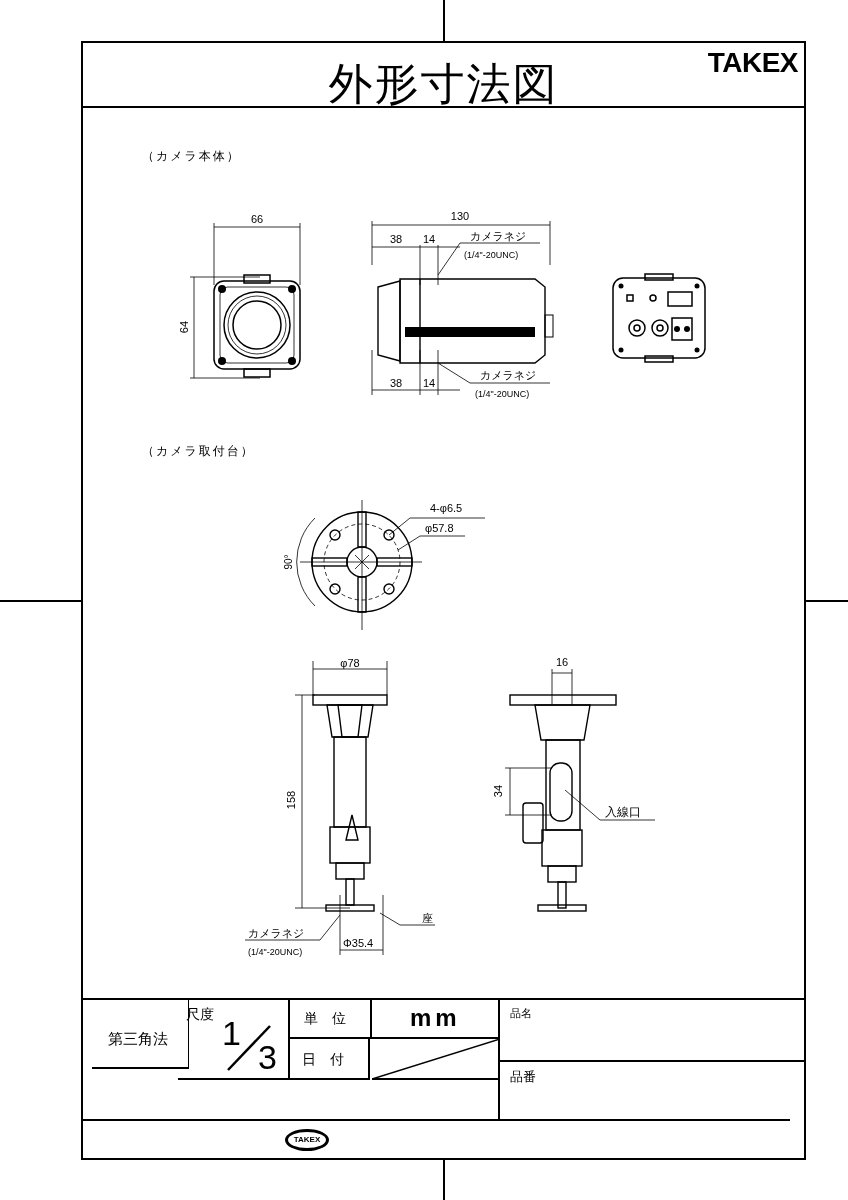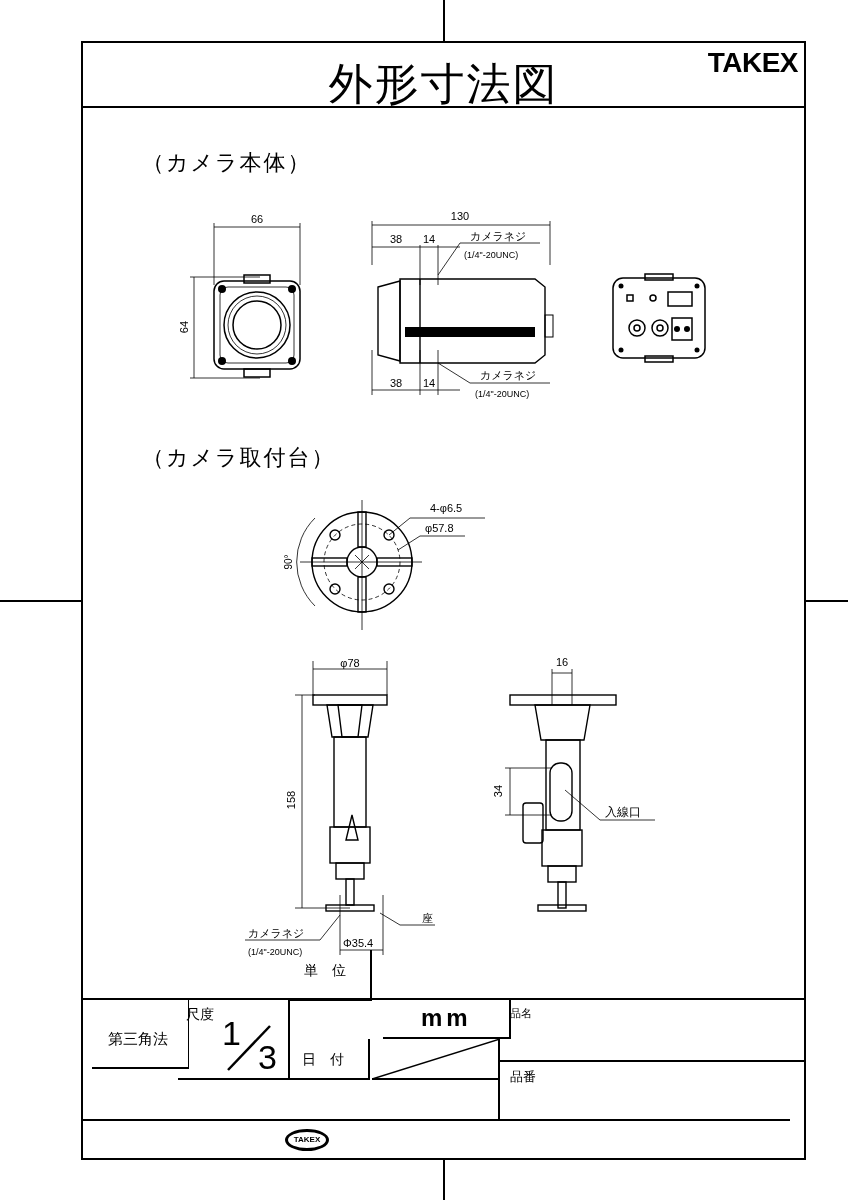--- a/index.html
+++ b/index.html
@@ -3,21 +3,21 @@
 <meta charset="utf-8">
 <style>
   html, body { margin:0; padding:0; background:#fff; }
   body { width:848px; height:1200px; position:relative; overflow:hidden;
          font-family:"DejaVu Sans", sans-serif; color:#000; }
   .abs { position:absolute; }
   .frame { position:absolute; left:81px; top:41px; width:725px; height:1119px; border:2px solid #000; box-sizing:border-box; }
   .title-row { position:absolute; left:81px; top:41px; width:725px; height:67px; border-bottom:2px solid #000; box-sizing:border-box; }
   .title { position:absolute; left:0; width:100%; top:14px; text-align:center; font-size:44px; letter-spacing:2px; }
   .brand { position:absolute; right:8px; top:6px; font-family:"Liberation Sans", sans-serif; font-weight:bold; font-size:28px; letter-spacing:-0.5px; }
-  .sec-label { position:absolute; font-size:22px; letter-spacing:2px; }
+  .sec-label { position:absolute; font-size:12px; letter-spacing:2px; }
   svg text { font-family:"Liberation Sans", sans-serif; }
   .tb-cell { position:absolute; box-sizing:border-box; }
   .tb-text { position:absolute; white-space:nowrap; }
 </style>
 </head>
 <body>
 
 <div class="abs" style="left:443px;top:0;width:2px;height:41px;background:#000;"></div>
 <div class="abs" style="left:443px;top:1160px;width:2px;height:40px;background:#000;"></div>
 <div class="abs" style="left:0;top:600px;width:81px;height:2px;background:#000;"></div>
@@ -217,24 +217,24 @@
   <div class="tb-text" style="left:16px;top:32px;font-size:15px;">第三角法</div>
 </div>
 <div class="tb-cell" style="left:178px;top:998px;width:112px;height:82px;border-right:2px solid #000;border-bottom:2px solid #000;padding-left:41px;">
   <div class="tb-text" style="left:8px;top:8px;font-size:14px;">尺度</div>
   <div class="tb-text" style="left:44px;top:16px;font-size:34px;font-family:'Liberation Sans',sans-serif;">1</div>
   <div class="tb-text" style="left:80px;top:40px;font-size:34px;font-family:'Liberation Sans',sans-serif;">3</div>
   <svg class="abs" style="left:40px;top:22px;" width="60" height="55">
       <line x1="52" y1="6" x2="10" y2="50" stroke="#000" stroke-width="2.5"></line>
     </svg>
 </div>
-<div class="tb-cell" style="left:290px;top:950px;width:82px;height:51px;border-right:2px solid #000;border-bottom:2px solid #000;">
+<div class="tb-cell" style="left:290px;top:998px;width:82px;height:41px;border-right:2px solid #000;border-bottom:2px solid #000;">
   <div class="tb-text" style="left:14px;top:12px;font-size:14px;">単　位</div>
 </div>
-<div class="tb-cell" style="left:372px;top:998px;width:128px;height:41px;border-right:2px solid #000;border-bottom:2px solid #000;margin-left:11px;">
+<div class="tb-cell" style="left:372px;top:998px;width:128px;height:41px;border-right:2px solid #000;border-bottom:2px solid #000;">
   <div class="tb-text" style="left:38px;top:6px;font-size:24px;font-weight:bold;font-family:'Liberation Sans',sans-serif;letter-spacing:4px;">mm</div>
 </div>
 <div class="tb-cell" style="left:288px;top:1039px;width:82px;height:41px;border-right:2px solid #000;border-bottom:2px solid #000;">
   <div class="tb-text" style="left:14px;top:12px;font-size:14px;">日　付</div>
 </div>
 <div class="tb-cell" style="left:372px;top:1039px;width:128px;height:41px;border-right:2px solid #000;border-bottom:2px solid #000;">
   <svg class="abs" style="left:0;top:0;" width="128" height="41">
       <line x1="0" y1="40" x2="128" y2="0" stroke="#000" stroke-width="1.5"></line>
     </svg>
 </div>

